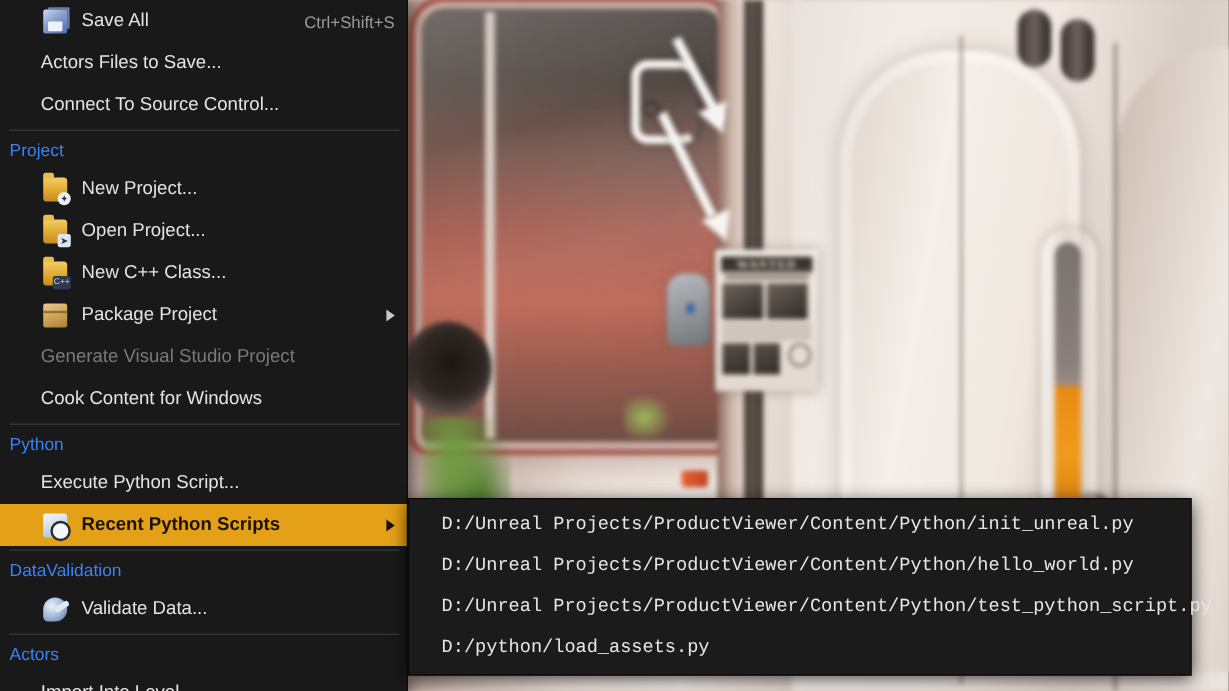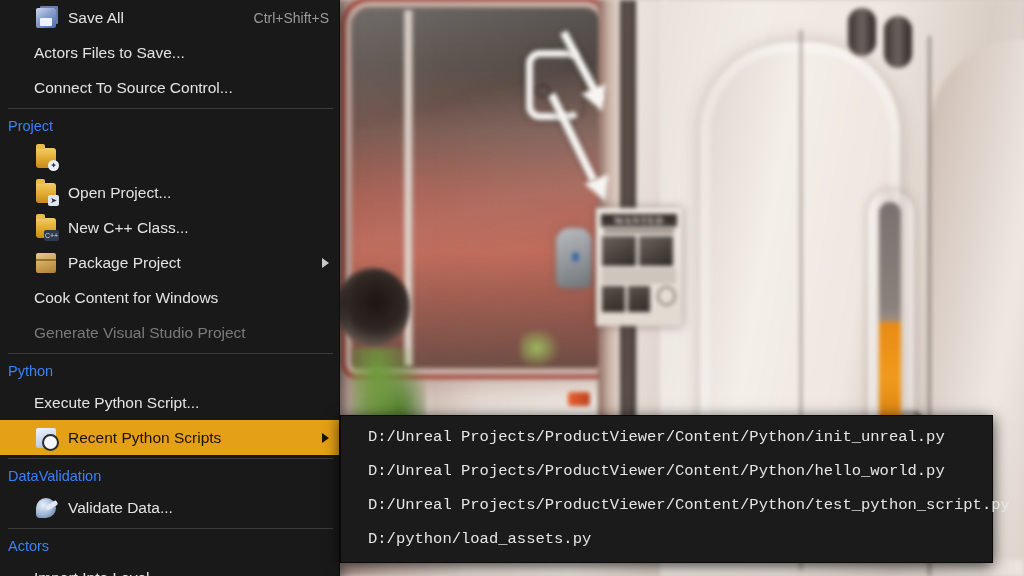--- a/index.html
+++ b/index.html
@@ -212,21 +212,21 @@
   .mi {
     position: relative;
     height: 35px;
     display: flex; align-items: center;
     padding-left: 34px; padding-right: 10px;
     white-space: nowrap;
   }
   .mi .label { flex: 1 1 auto; color: #e3e3e3; }
   .mi.disabled .label { color: #7a7a7a; }
   .mi.highlight { background: #e4a017; }
-  .mi.highlight .label { color: #1a1308; font-weight: normal; }
+  .mi.highlight .label { color: #1a1308; font-weight: bold; }
   .mi .shortcut { color: #9a9a9a; font-size: 14px; padding-left: 14px; }
   .mi .ico {
     position: absolute; left: 36px; top: 50%; transform: translateY(-50%);
     width: 20px; height: 20px;
   }
   .mi.has-ico { padding-left: 68px; }
   .mi .arrow {
     position: absolute; right: 10px; top: 50%; transform: translateY(-50%);
     width: 0; height: 0;
     border-top: 5px solid transparent; border-bottom: 5px solid transparent;
@@ -379,43 +379,44 @@
       </div>
       <div class="mi">
         <span class="label">Connect To Source Control...</span>
       </div>
       <div class="sep"></div>
       <div class="section-label">Project</div>
       <div class="mi has-ico">
         <span class="ico ico-folder">
           <span class="ico-badge badge-star">✦</span>
         </span>
+        <span class="label">New Project...</span>
       </div>
       <div class="mi has-ico">
         <span class="ico ico-folder">
           <span class="ico-badge badge-arrow">➤</span>
         </span>
         <span class="label">Open Project...</span>
       </div>
       <div class="mi has-ico">
         <span class="ico ico-folder">
           <span class="ico-badge badge-cpp">C++</span>
         </span>
         <span class="label">New C++ Class...</span>
       </div>
       <div class="mi has-ico">
         <span class="ico ico-box"></span>
         <span class="label">Package Project</span>
         <span class="arrow"></span>
       </div>
+      <div class="mi disabled">
+        <span class="label">Generate Visual Studio Project</span>
+      </div>
       <div class="mi">
         <span class="label">Cook Content for Windows</span>
-      </div>
-      <div class="mi disabled">
-        <span class="label">Generate Visual Studio Project</span>
       </div>
       <div class="sep"></div>
       <div class="section-label">Python</div>
       <div class="mi">
         <span class="label">Execute Python Script...</span>
       </div>
       <div class="mi highlight has-ico">
         <span class="ico ico-clock-doc"></span>
         <span class="label">Recent Python Scripts</span>
         <span class="arrow"></span>

